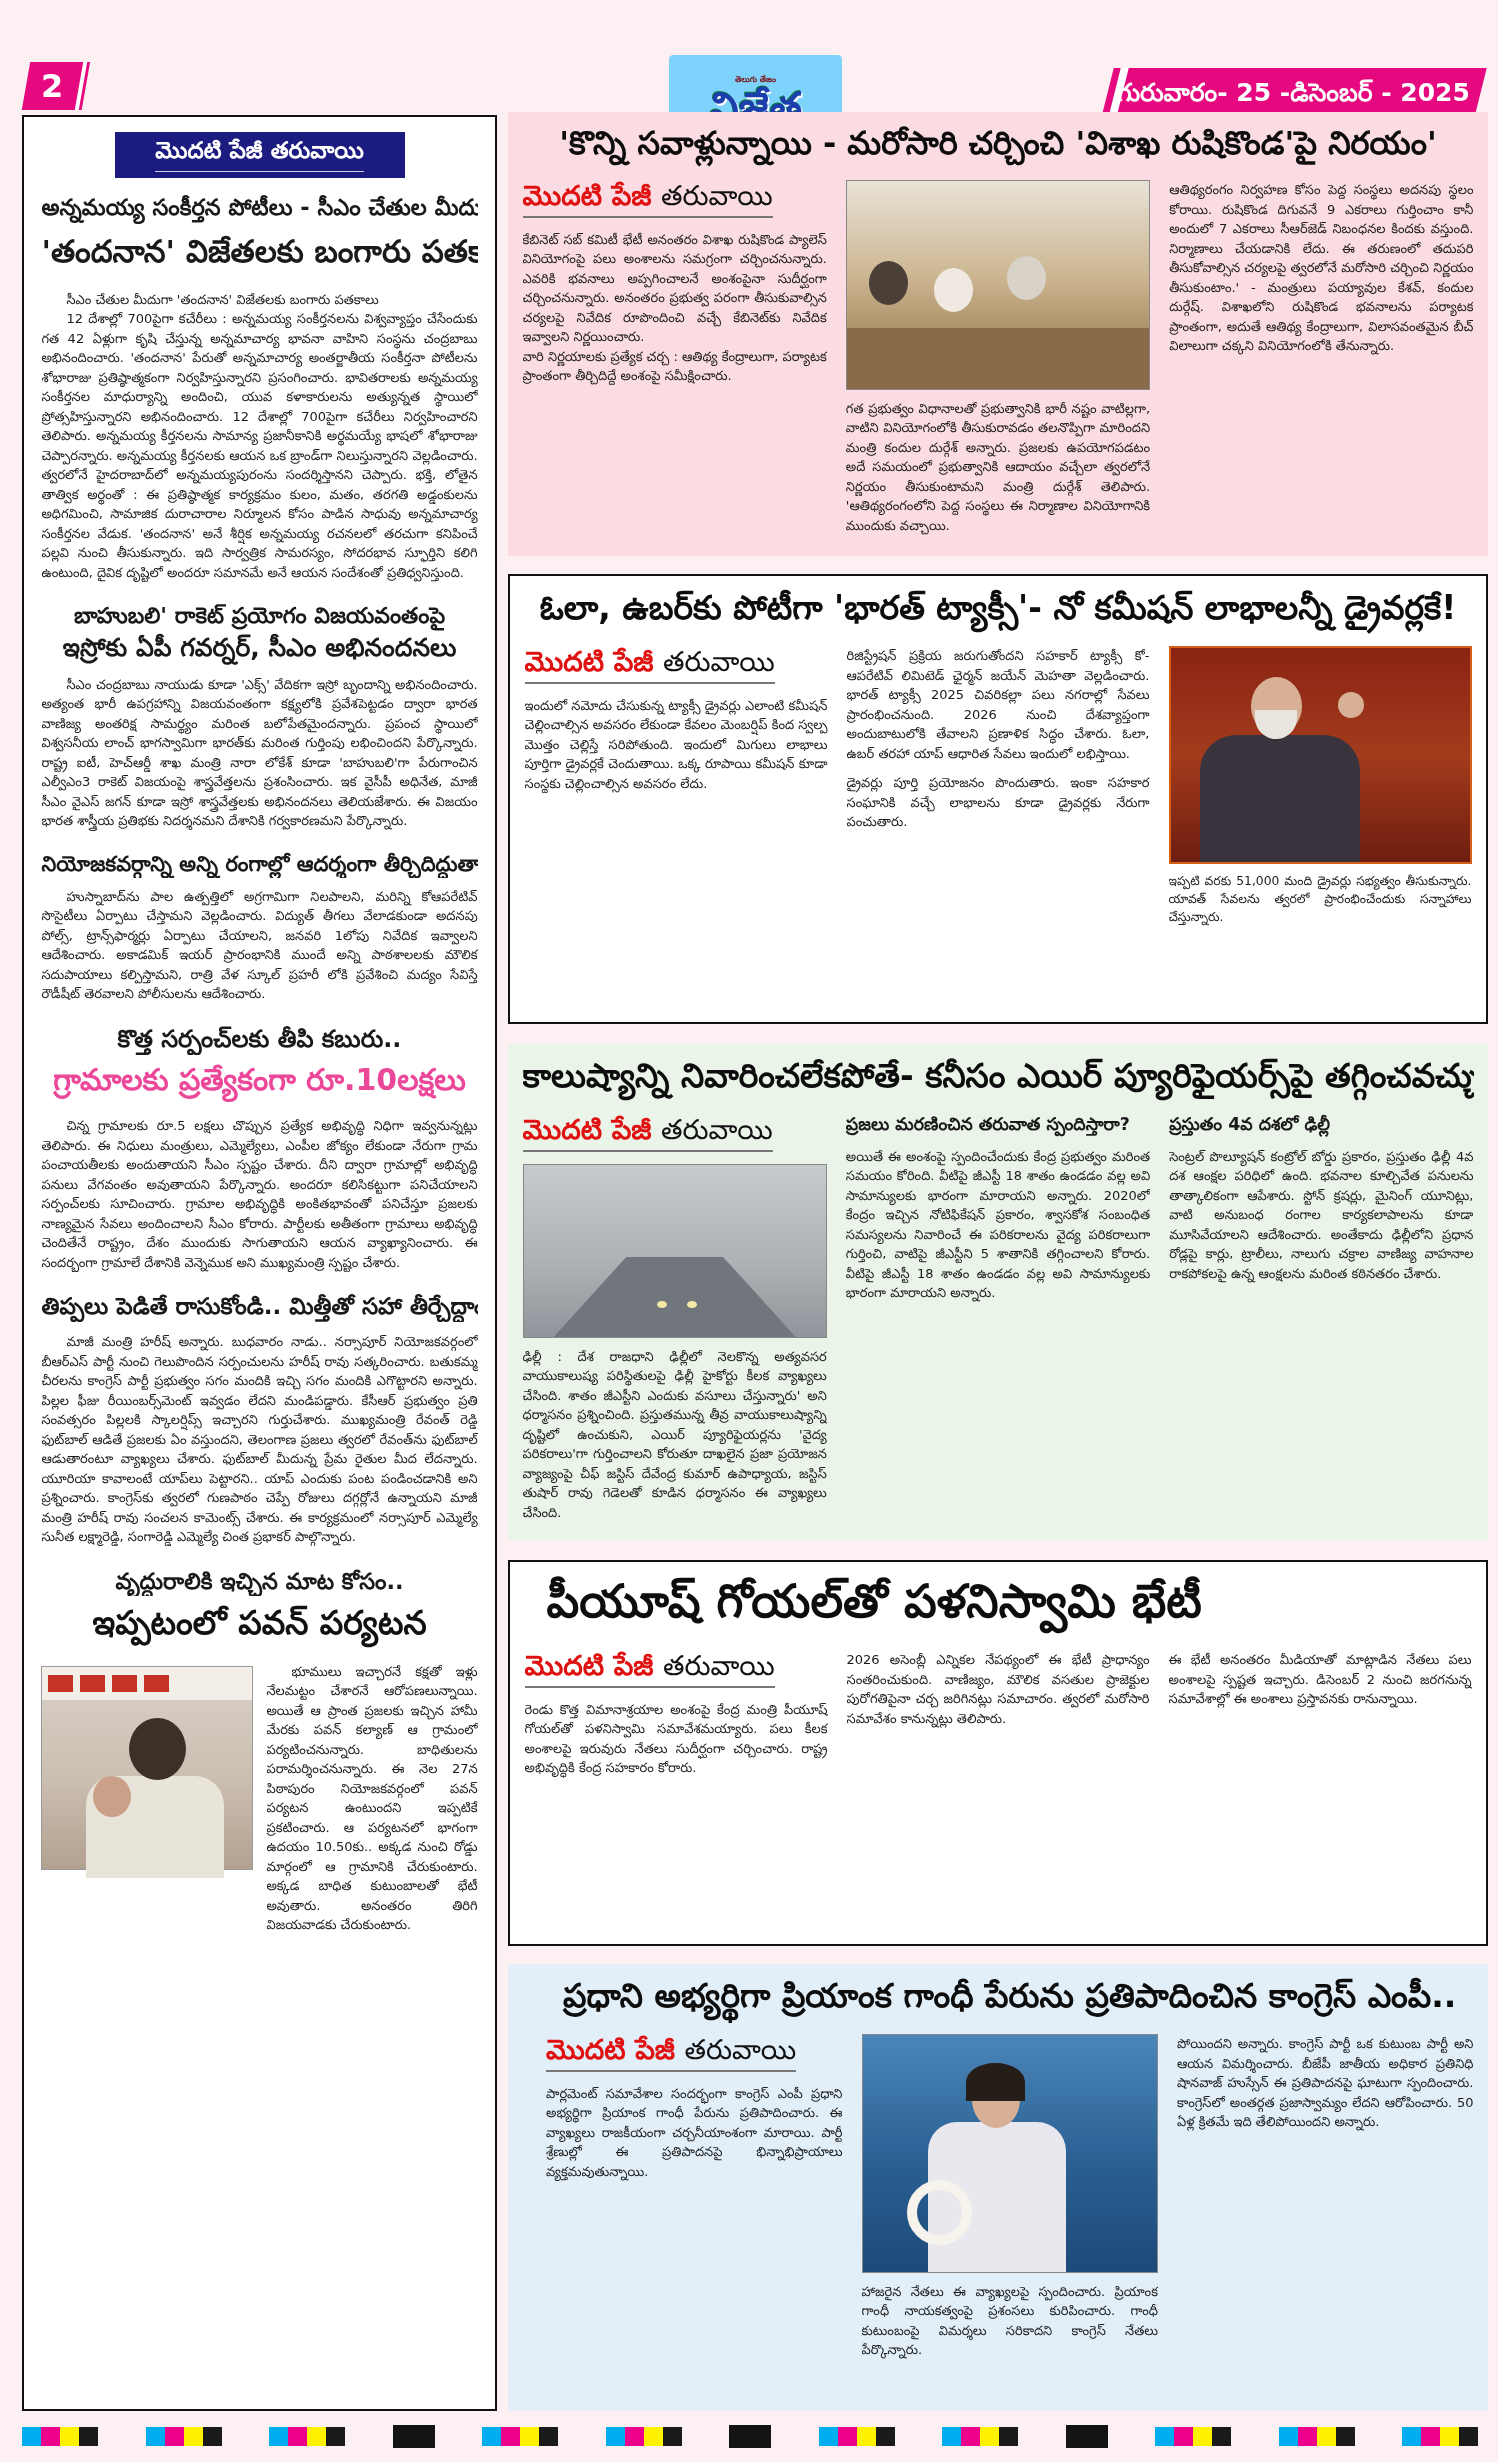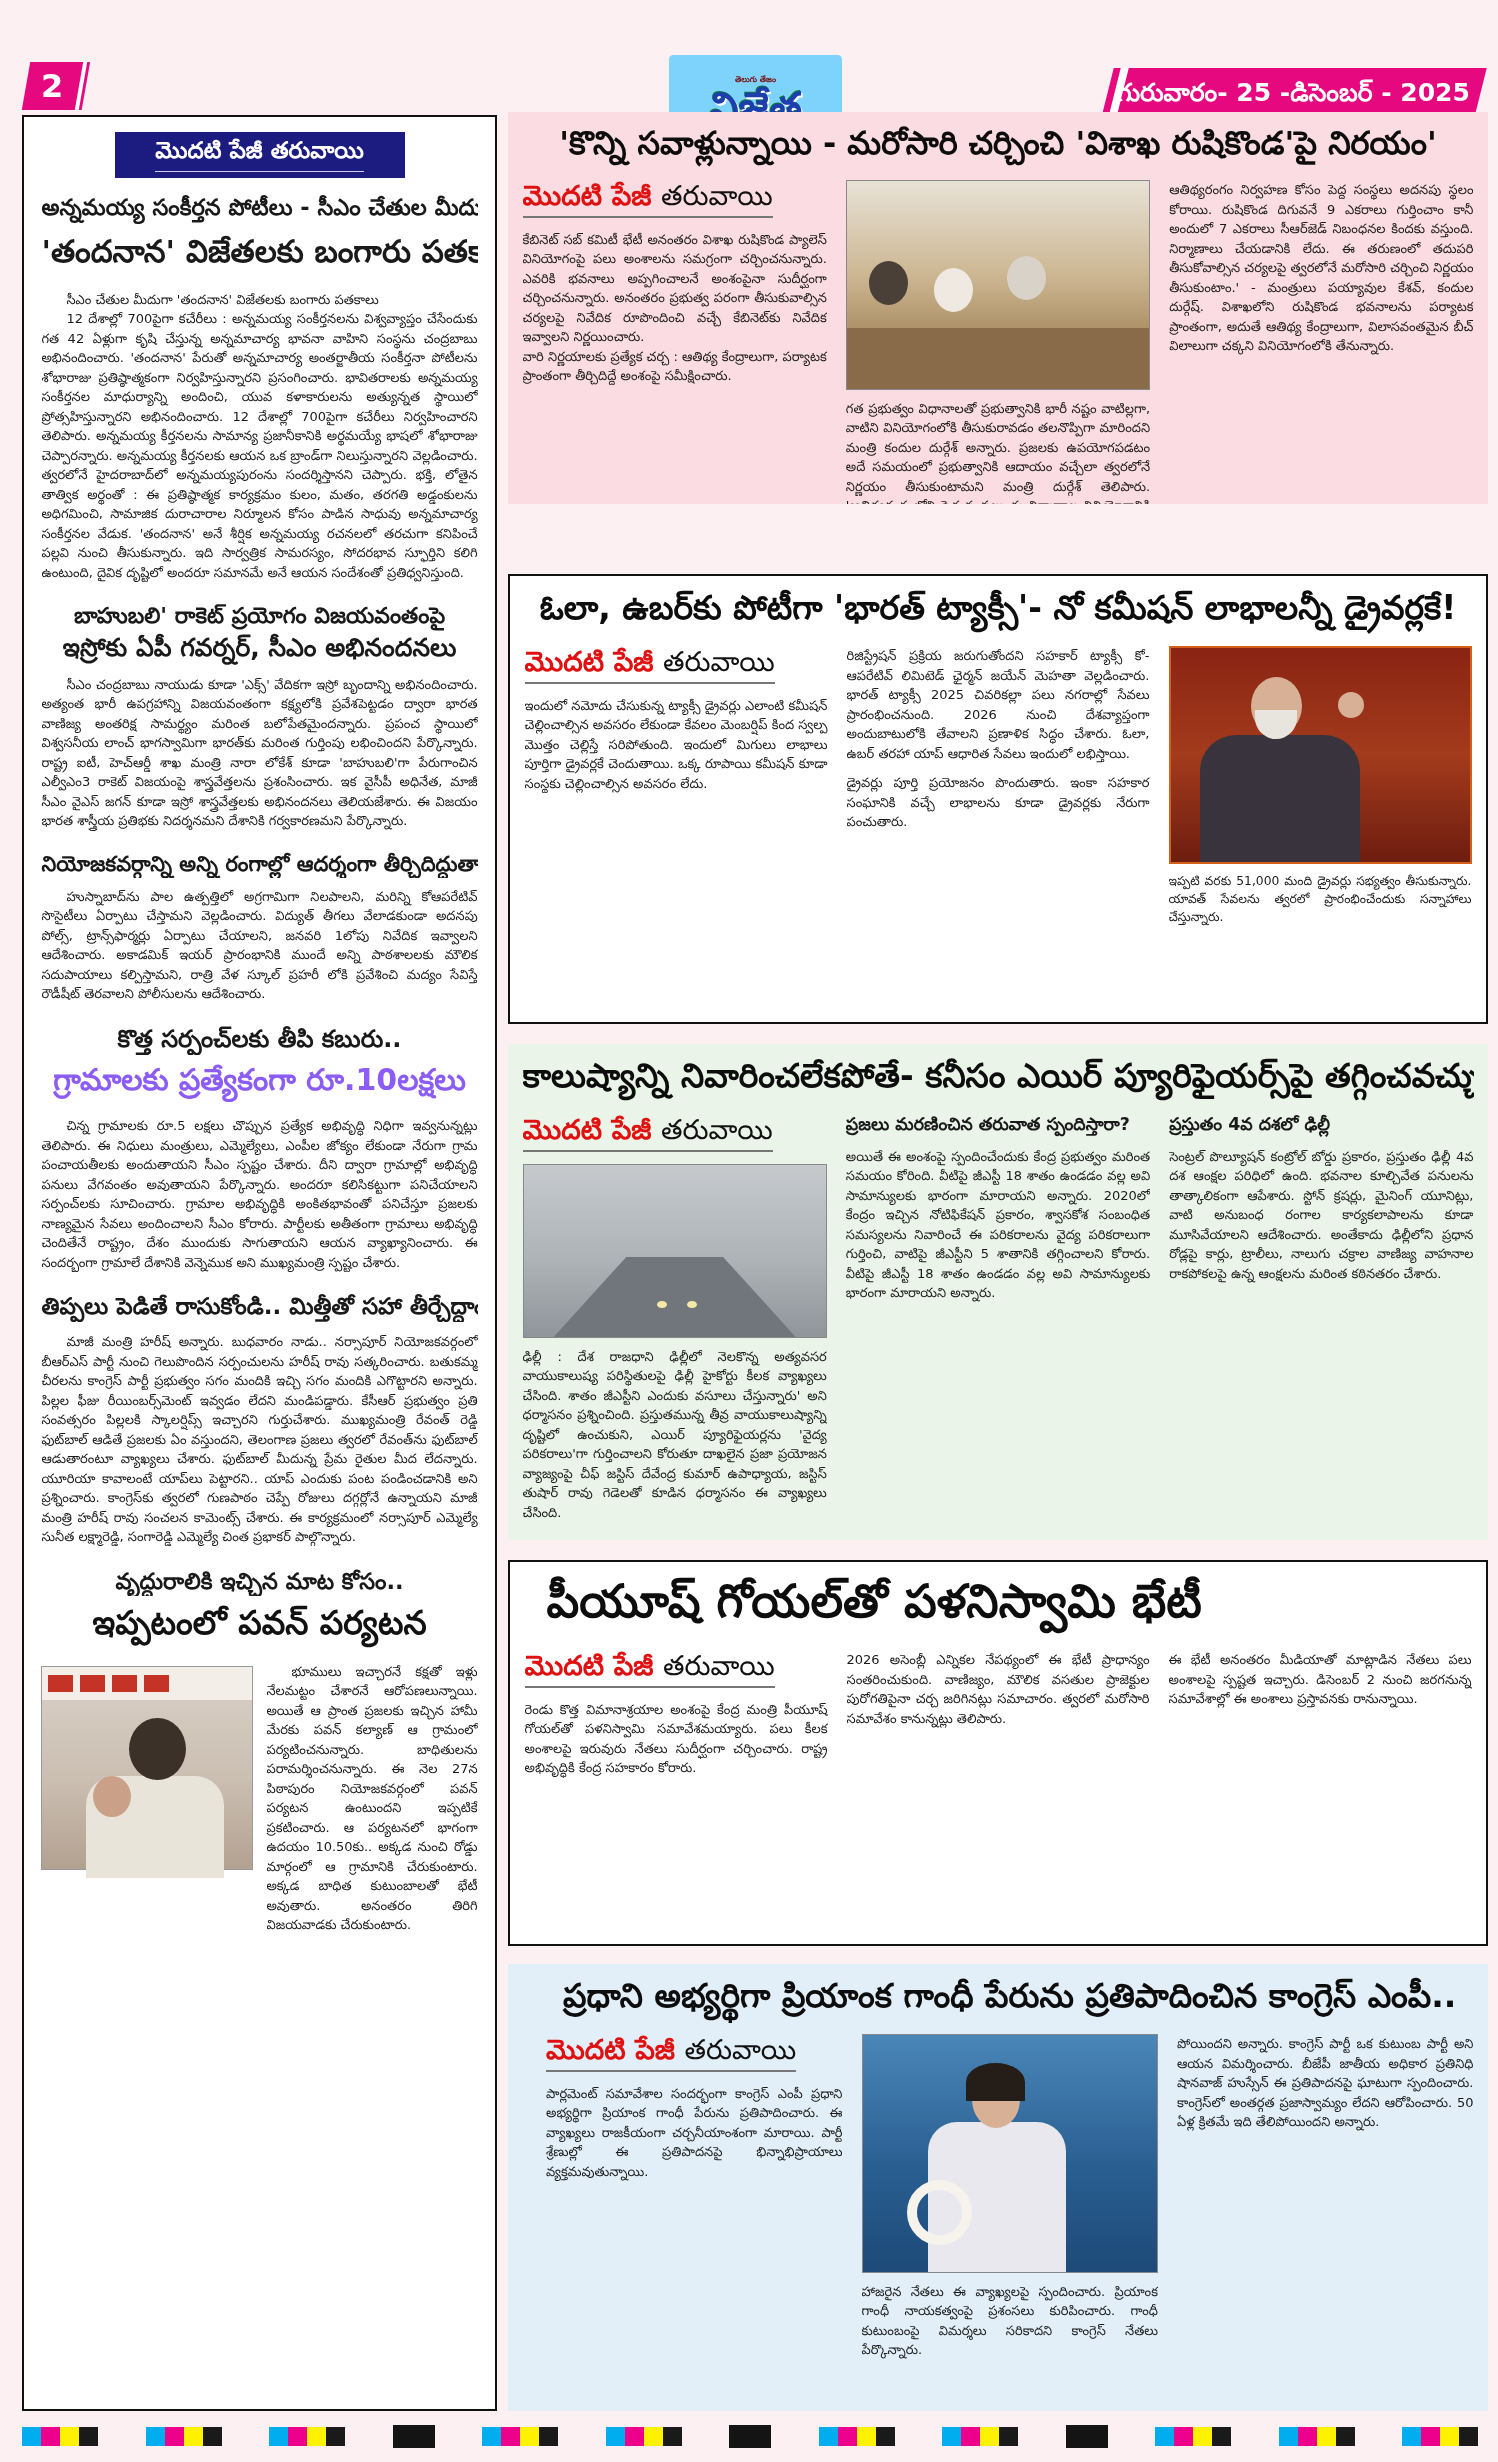--- a/index.html
+++ b/index.html
@@ -54,36 +54,36 @@
   .left-col{
     position:absolute; left:22px; top:115px; width:475px; height:2296px;
     background:#ffffff; border:2.9px solid #111; padding:14.5px 17.4px; overflow:hidden;
   }
   .fp-box{ width:290px; height:46px; margin:0 auto 16px auto; background:#1b1b80;
     display:flex; align-items:center; justify-content:center; }
   .fp-box span{ color:#fff; font-size:23px; font-weight:bold; border-bottom:1.5px solid #cfcfe8; padding-bottom:2.9px; white-space:nowrap;}
   .lh-top{ font-size:22.5px; font-weight:bold; text-align:center; white-space:nowrap; overflow:hidden; margin-bottom:7.3px;}
   .lh-main{ font-size:31px; font-weight:bold; text-align:center; white-space:nowrap; overflow:hidden; margin-bottom:13px;}
   .l-sub2{ font-size:22px; font-weight:bold; text-align:center; white-space:nowrap; overflow:hidden; line-height:1.35; }
-  .l-sub-big{ font-size:30px; font-weight:bold; color:#8b5cf6; text-align:center; white-space:nowrap; overflow:hidden; margin:7.3px 0 11.6px 0;}
+  .l-sub-big{ font-size:30px; font-weight:bold; color:#ec4899; text-align:center; white-space:nowrap; overflow:hidden; margin:7.3px 0 11.6px 0;}
   .l-sub-big.black{ color:#111; }
   .sec-gap{ margin-top:19px; }
   .pawan-photo{
     float:left; width:212px; height:204px; margin:4.4px 13px 5.8px 0;
     background:linear-gradient(180deg,#d9d0c6 0%,#cbbfb2 55%,#b3a190 100%);
     position:relative; border:0.7px solid #999;
   }
   .pawan-photo .banner{ position:absolute; left:0; top:0; right:0; height:33px; background:#f3efe8; }
   .pawan-photo .banner i{ position:absolute; top:7.3px; height:17.4px; width:25px; background:#c43326; }
   .pawan-photo .head1{ position:absolute; left:87px; top:51px; width:57px; height:62px; border-radius:50%; background:#3c3129; }
   .pawan-photo .head2{ position:absolute; left:51px; top:109px; width:38px; height:41px; border-radius:50%; background:#caa188; }
   .pawan-photo .torso{ position:absolute; left:44px; top:109px; width:138px; height:102px; border-radius:29px 29px 0 0; background:#e8e4da; }
   
   .art{ position:absolute; left:508px; width:980px; padding:11.6px 14.5px; overflow:hidden; }
-  .art-a{ top:112px; height:392px; background:#fbdce2; }
+  .art-a{ top:112px; height:444px; background:#fbdce2; }
   .art-b{ top:574px; height:450px; background:#fff; border:2.9px solid #111; }
   .art-c{ top:1044px; height:496px; background:#ebf4e9; }
   .art-d{ top:1560px; height:386px; background:#fff; border:2.9px solid #111; }
   .art-e{ top:1964px; height:447px; background:#e2eff9;padding-left:38px; }
   .art .headline-xl{ margin-bottom:11.6px; }
   .h46{ font-size:33px; }
   .h44{ font-size:32px; }
   .h64{ font-size:46px; text-align:left; padding-left:22px; }
   
   .photo{ width:100%; position:relative; overflow:hidden; border:0.7px solid #888; margin-bottom:8.7px; }

